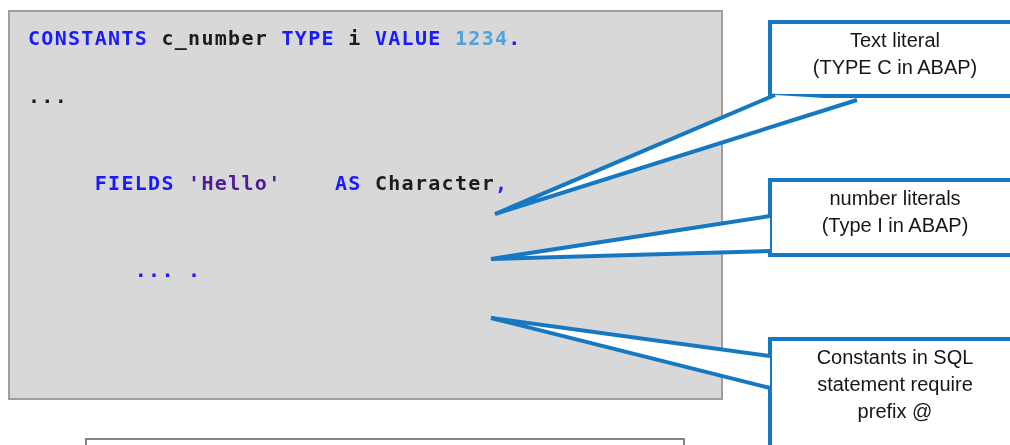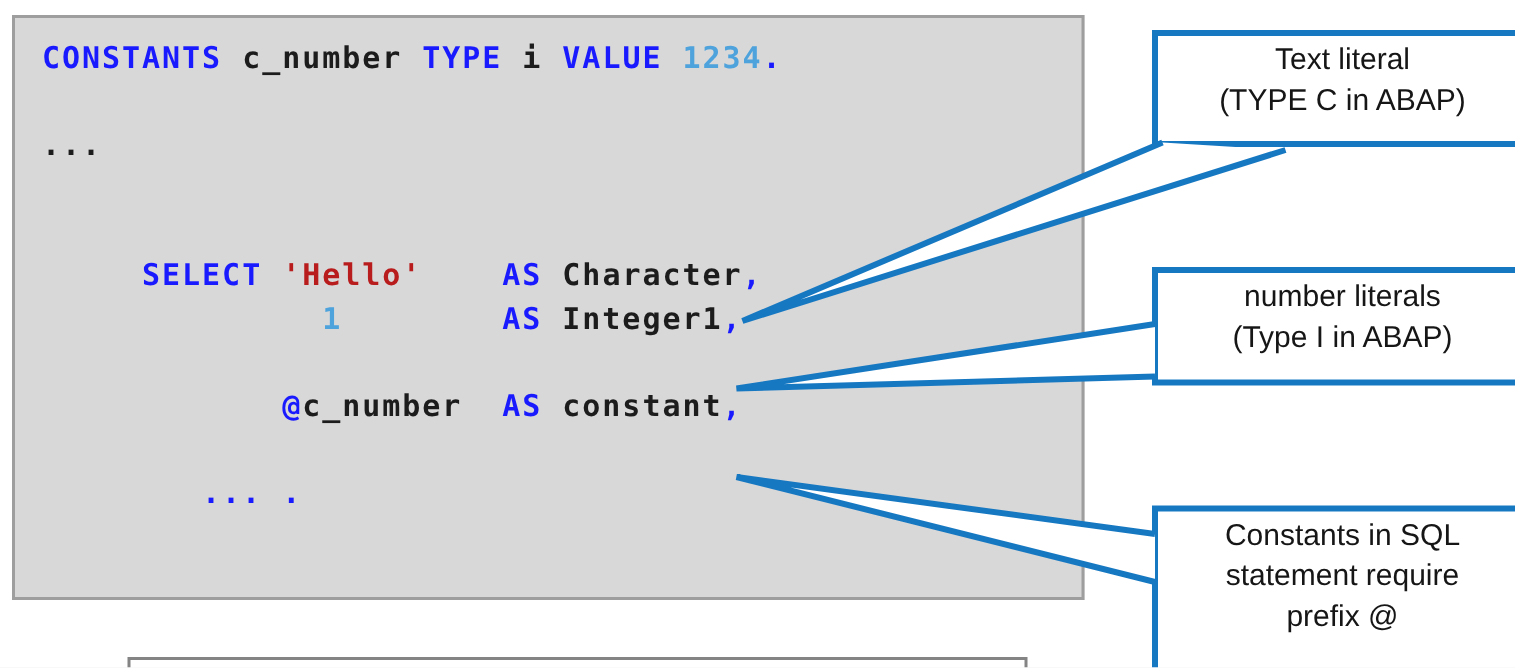--- a/index.html
+++ b/index.html
@@ -15,21 +15,21 @@
   .code-lines{
     margin:0;padding:12px 0 0 18px;
     font-family:"DejaVu Sans Mono",monospace;
     font-size:20px;line-height:29px;font-weight:bold;
     letter-spacing:1.3px;color:#1c1c1c;
   }
   .code-line{height:29px;white-space:pre;}
   .tok-kw{color:#1a1aff;}
   .tok-id{color:#1c1c1c;}
   .tok-num{color:#4fa3dd;}
-  .tok-str{color:#b91c1c;}
+  .tok-str{color:#4c1d95;}
   
   .callout{
     position:absolute;left:768px;width:254px;
     background:#ffffff;border:4px solid #1778c2;
     text-align:center;color:#161616;
     font-size:20px;line-height:27px;
     box-sizing:border-box;padding-top:3px;
   }
   .callout-1{top:20px;height:78px;}
   .callout-2{top:178px;height:79px;}
@@ -51,24 +51,22 @@
 
 <div class="page">
 
   <div class="code-block">
     <div class="code-lines">
         <div class="code-line"><span class="tok-kw">CONSTANTS</span><span class="tok-id"> c_number </span><span class="tok-kw">TYPE</span><span class="tok-id"> i </span><span class="tok-kw">VALUE</span><span class="tok-num"> 1234</span><span class="tok-kw">.</span></div>
         <div class="code-line"></div>
         <div class="code-line"><span class="tok-id">...</span></div>
         <div class="code-line"></div>
         <div class="code-line"></div>
-        <div class="code-line"><span class="tok-id">     </span><span class="tok-kw">SELECT</span><span class="tok-str"> 'Hello'</span><span class="tok-id">    </span><span class="tok-kw">AS</span><span class="tok-id"> Character</span><span class="tok-kw">,</span></div>
-        <div class="code-line"><span class="tok-num">              1</span><span class="tok-id">        </span><span class="tok-kw">AS</span><span class="tok-id"> Integer1</span><span class="tok-kw">,</span></div>
+        <div class="code-line"><span class="tok-id">     </span><span class="tok-kw">FIELDS</span><span class="tok-str"> 'Hello'</span><span class="tok-id">    </span><span class="tok-kw">AS</span><span class="tok-id"> Character</span><span class="tok-kw">,</span></div>
         <div class="code-line"></div>
-        <div class="code-line"><span class="tok-id">            </span><span class="tok-kw">@</span><span class="tok-id">c_number  </span><span class="tok-kw">AS</span><span class="tok-id"> constant</span><span class="tok-kw">,</span></div>
         <div class="code-line"></div>
         <div class="code-line"><span class="tok-kw">        ... .</span></div>
       </div>
   </div>
 
   <div class="partial-box"></div>
 
   <div class="callout callout-1">
     <div>Text literal</div>
     <div>(TYPE C in ABAP)</div>

